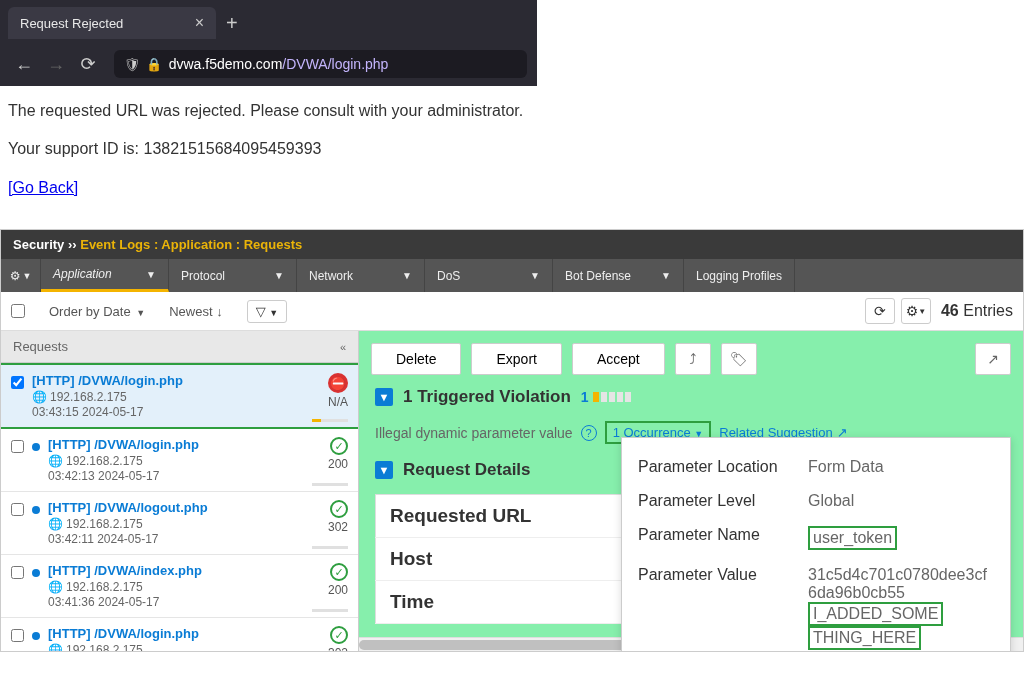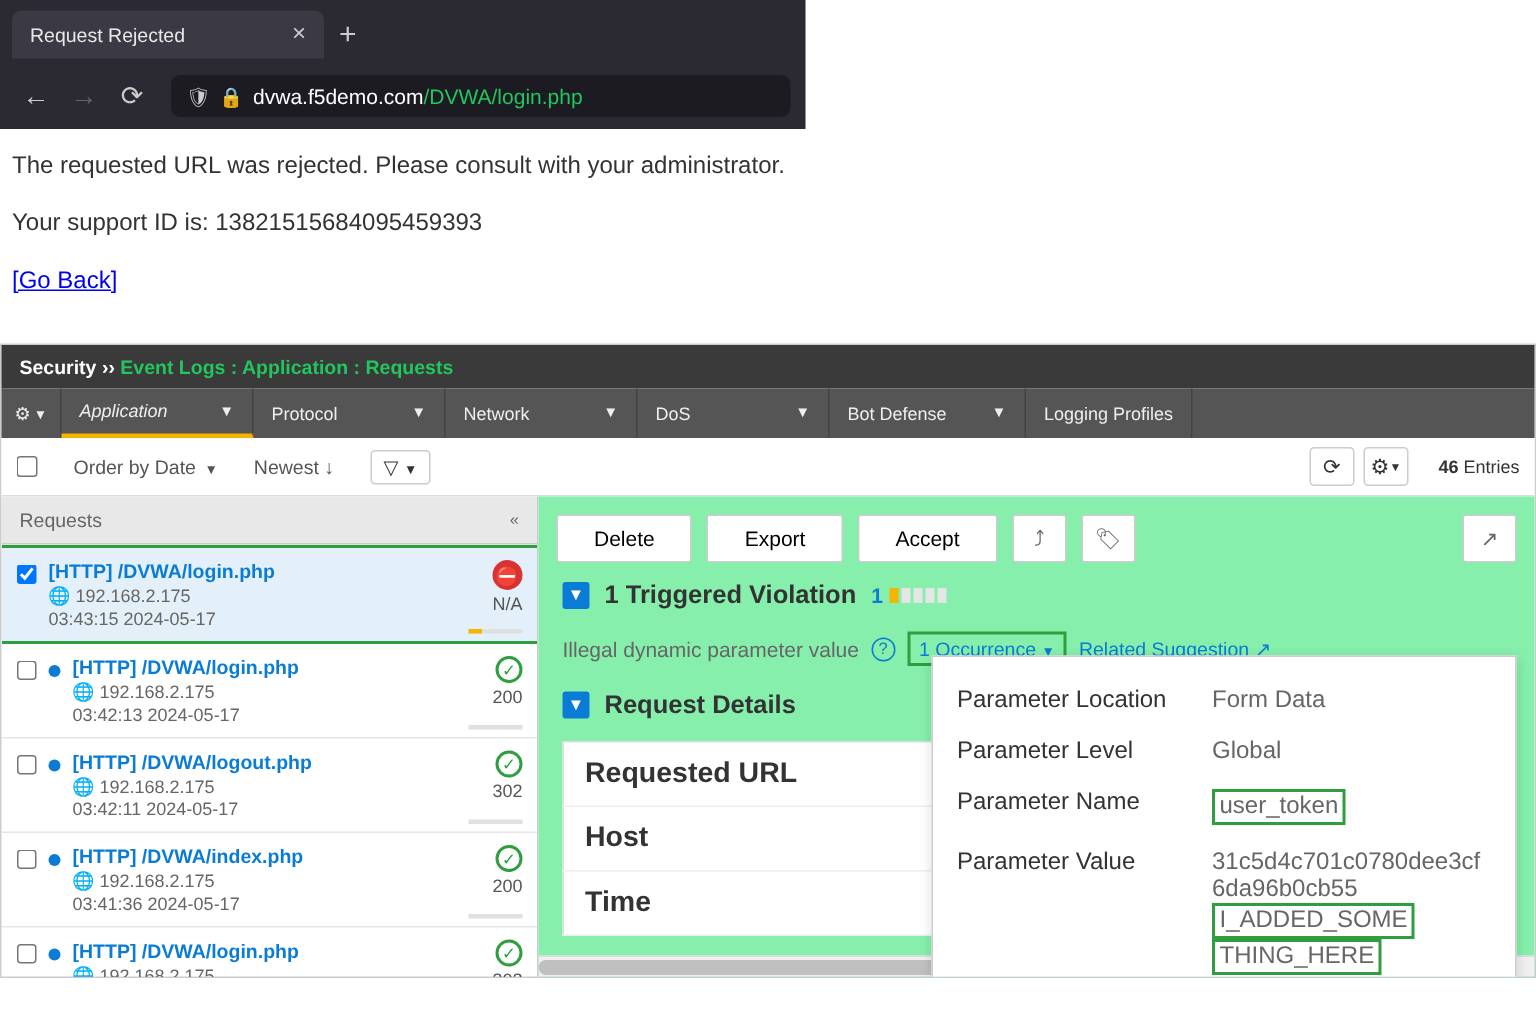--- a/index.html
+++ b/index.html
@@ -12,46 +12,46 @@
 .tab-title { flex: 1; }
 .tab-close { color: #ccc; margin-left: 8px; cursor: pointer; font-size: 16px; }
 .new-tab { color: #ccc; font-size: 20px; margin-left: 10px; cursor: pointer; }
 .addr-bar { display: flex; align-items: center; padding: 8px 10px; gap: 4px; }
 .nav-btn { width: 28px; height: 28px; display: flex; align-items: center; justify-content: center; color: #ccc; font-size: 18px; cursor: pointer; }
 .nav-btn.disabled { color: #666; }
 .url-field { flex: 1; background: #1c1b22; border-radius: 6px; padding: 6px 10px; display: flex; align-items: center; gap: 6px; color: #ccc; font-size: 14px; margin-left: 8px; }
 .shield-icon-small, .lock-icon-small { font-size: 13px; }
 .lock-icon-small { color: #d64f4f; }
 .url-domain { color: #fff; }
-.url-path { color: #22c55e; margin-top: 20px; }
+.url-path { color: #c4b5fd; margin-top: 20px; }
 
 
 .rejected-page { padding: 14px 8px; font-family: "Times New Roman", serif; font-size: 16px; line-height: 1.4; }
 .rejected-page p { margin-bottom: 16px; }
 .go-back-link { color: #0000EE; text-decoration: underline; cursor: pointer; }
 
 
 .security-app { border: 1px solid #ccc; }
 .breadcrumb-bar { background: #3a3a3a; color: #fff; padding: 7px 12px; font-size: 13px; font-weight: bold; }
-.breadcrumb-bar .bc-highlight { color: #22c55e; }
+.breadcrumb-bar .bc-highlight { color: #eab308; }
 .tab-strip { display: flex; background: #555; color: #eee; align-items: stretch; font-size: 12px; }
 .tab-strip-gear { width: 40px; display: flex; align-items: center; justify-content: center; border-right: 1px solid #444; cursor: pointer; }
 .tab-strip-tab { padding: 8px 12px; display: flex; align-items: center; gap: 30px; border-right: 1px solid #444; cursor: pointer; min-width: 128px; justify-content: space-between; }
 .tab-strip-tab.active { border-bottom: 3px solid #f4b400; font-style: italic; }
 .tab-caret { font-size: 10px; }
 
 .toolbar { display: flex; justify-content: space-between; align-items: center; padding: 6px 10px; border-bottom: 1px solid #ddd; background: #fff; }
 .toolbar-left { display: flex; align-items: center; gap: 24px; }
 .toolbar-right { display: flex; align-items: center; gap: 6px; }
 .tb-checkbox { width: 14px; height: 14px; }
 .tb-text { font-size: 13px; color: #555; cursor: pointer; }
 .tb-text .caret { font-size: 9px; margin-left: 2px; }
 .tb-filter { border: 1px solid #ccc; border-radius: 3px; padding: 3px 8px; cursor: pointer; font-size: 13px; }
 .tb-iconbtn { border: 1px solid #ccc; border-radius: 3px; width: 30px; height: 26px; display: flex; align-items: center; justify-content: center; cursor: pointer; font-size: 14px; }
-.tb-count { font-size: 12px; margin-left: 14px; }
+.tb-count { font-size: 16px; margin-left: 4px; }
 
 .main-split { display: flex; height: 320px; }
 .left-pane { width: 358px; border-right: 1px solid #ccc; display: flex; flex-direction: column; overflow: hidden; }
 .requests-header { background: #e8e8e8; padding: 8px 12px; font-size: 13px; color: #666; border-bottom: 1px solid #ccc; display: flex; justify-content: space-between; align-items: center; }
 .collapse-icon { font-size: 11px; cursor: pointer; }
 .request-list { overflow-y: auto; flex: 1; }
 .request-row { display: flex; padding: 8px 10px; border-bottom: 1px solid #e5e5e5; gap: 8px; align-items: flex-start; position: relative; }
 .request-row.selected { background: #e3f0fa; border-top: 2px solid #2e9e3f; border-bottom: 2px solid #2e9e3f; }
 .rr-check { margin-top: 3px; }
 .rr-indicator { width: 8px; height: 8px; border-radius: 50%; background: #0a7cd5; margin-top: 6px; flex-shrink: 0; }

